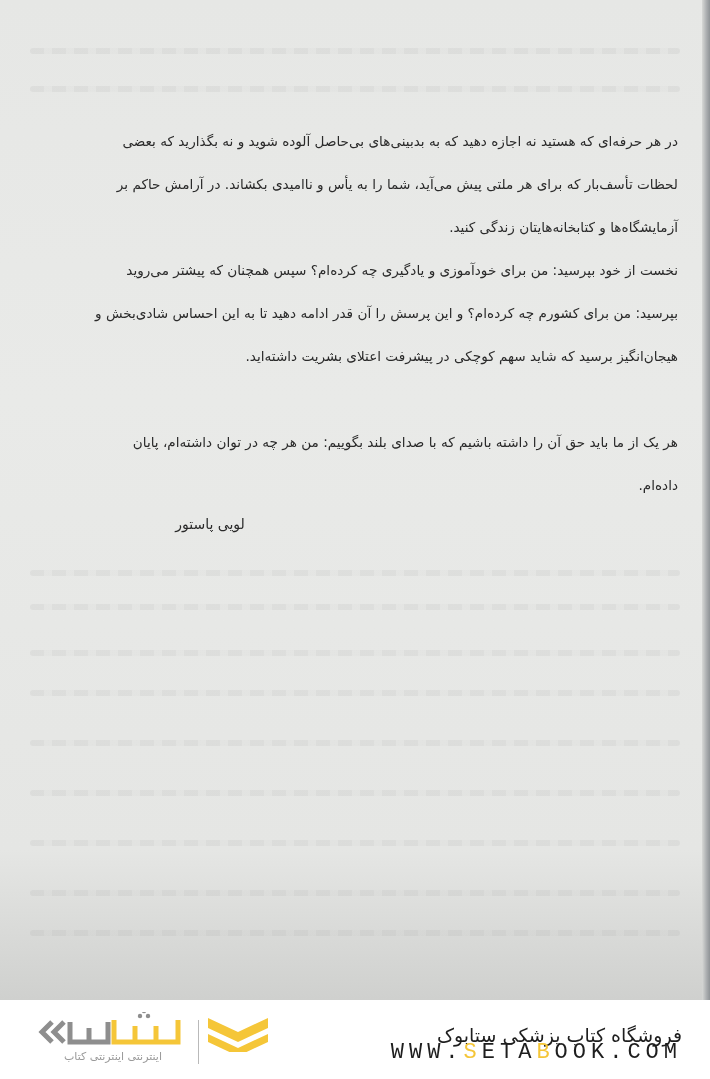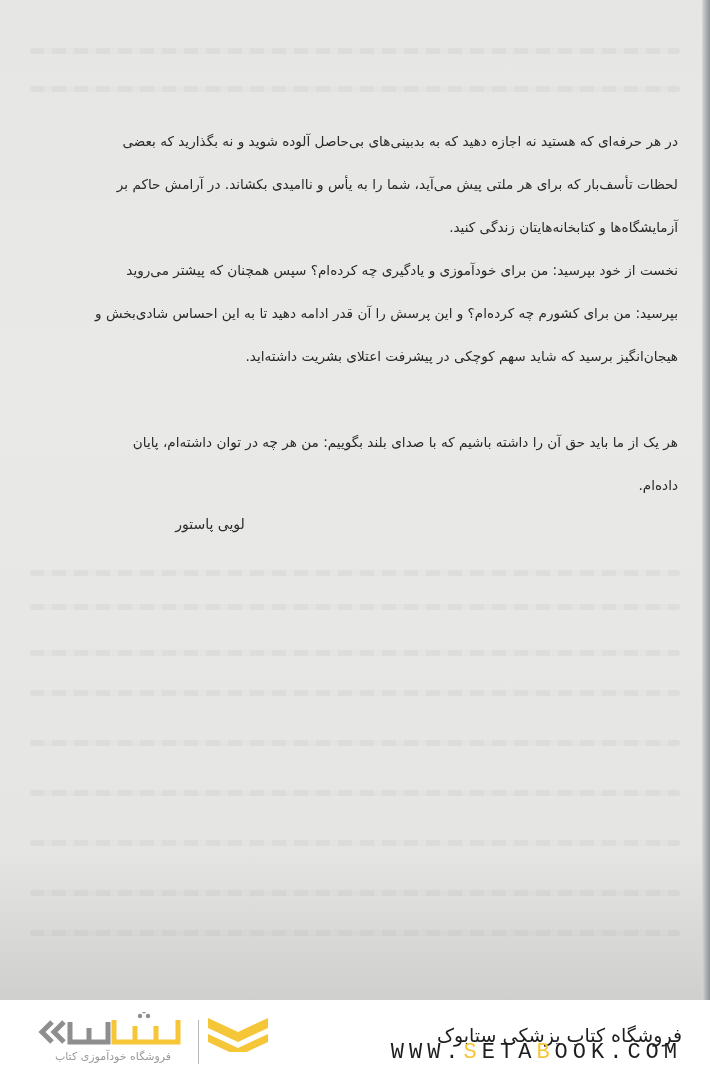--- a/index.html
+++ b/index.html
@@ -117,20 +117,20 @@
       <path d="M84 8 L84 30 L148 30 L148 8" fill="none" stroke="#f5c638" stroke-width="5"></path>
       <path d="M105 30 L105 14 M126 30 L126 14" fill="none" stroke="#f5c638" stroke-width="5"></path>
       <circle cx="110" cy="4" r="2.2" fill="#8e8e8e"></circle>
       <circle cx="118" cy="4" r="2.2" fill="#8e8e8e"></circle>
       <circle cx="114" cy="-1" r="2.2" fill="#8e8e8e"></circle>
 
       <polygon points="178,6 208,20 238,6 238,16 208,30 178,16" fill="#f5c638"></polygon>
       <polygon points="178,22 208,36 238,22 238,30 208,44 178,30" fill="#f5c638"></polygon>
     </svg>
     <div class="logo-divider"></div>
-    <div class="logo-sub">فروشگاه خودآموزی کتاب</div>
+    <div class="logo-sub">اینترنتی اینترنتی کتاب</div>
   </div>
 
   <div class="footer-title">فروشگاه کتاب پزشکی ستابوک</div>
   <div class="footer-url">
     <span>WWW.</span><span class="accent">S</span><span>ETA</span><span class="accent">B</span><span>OOK.COM</span>
   </div>
 </div>
 
 </body></html>

